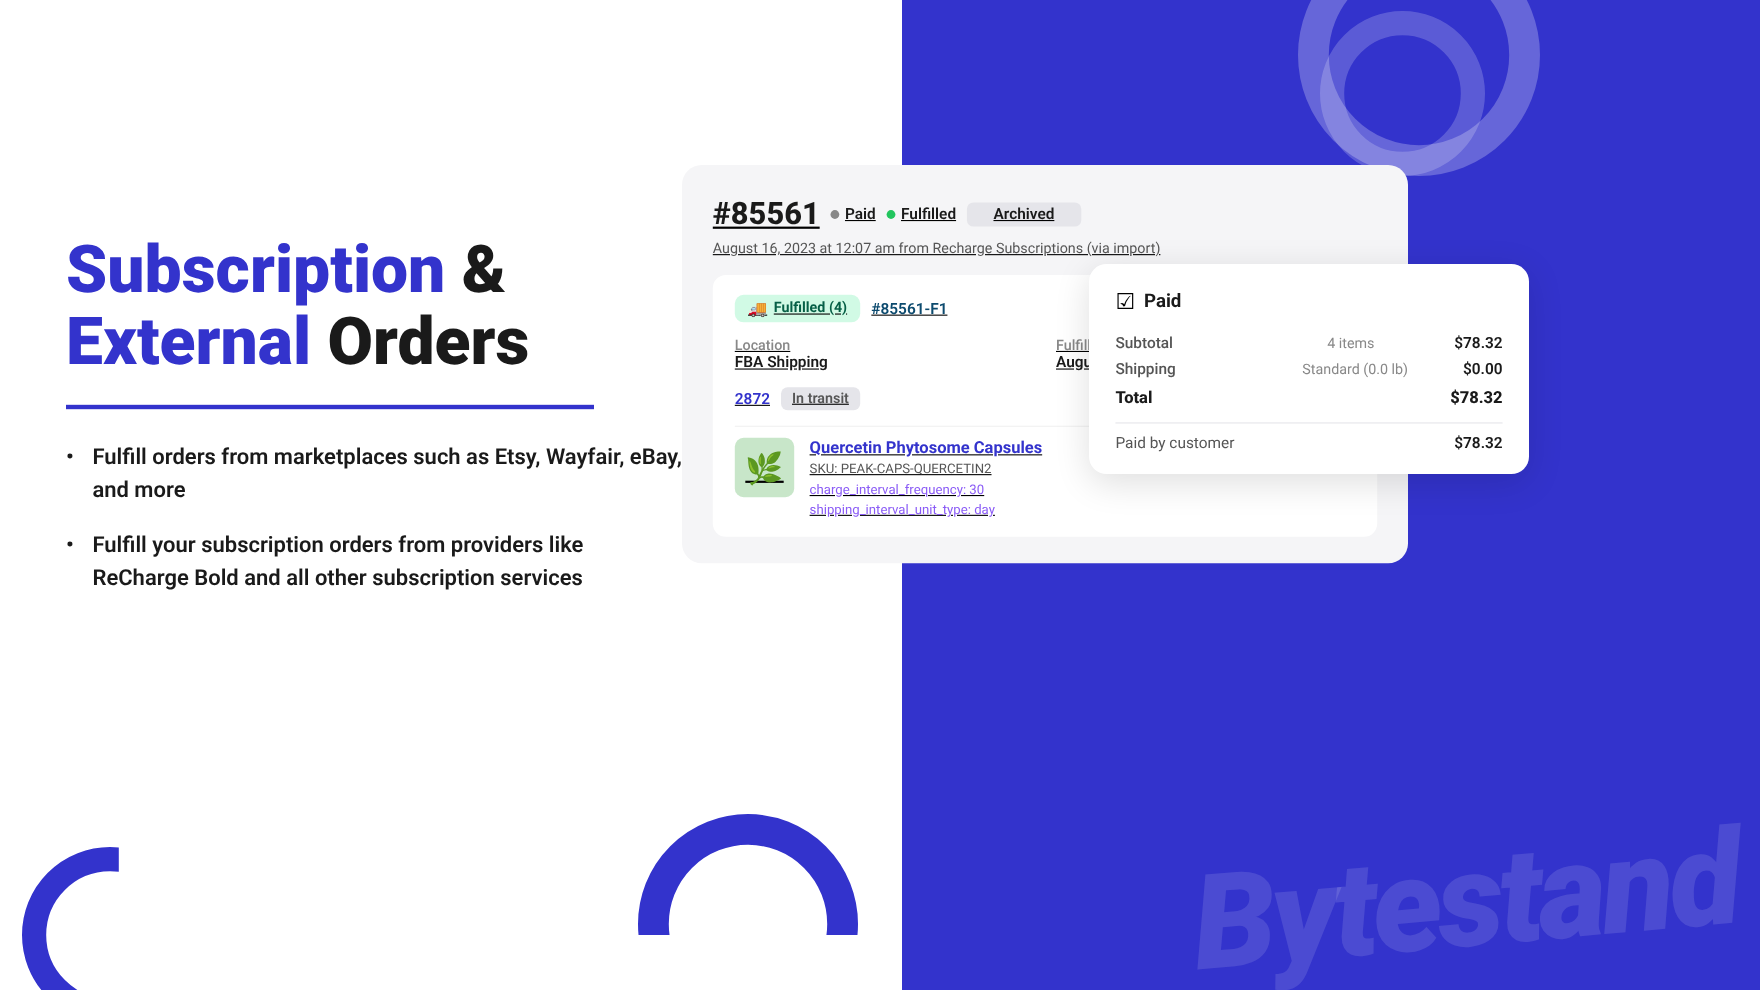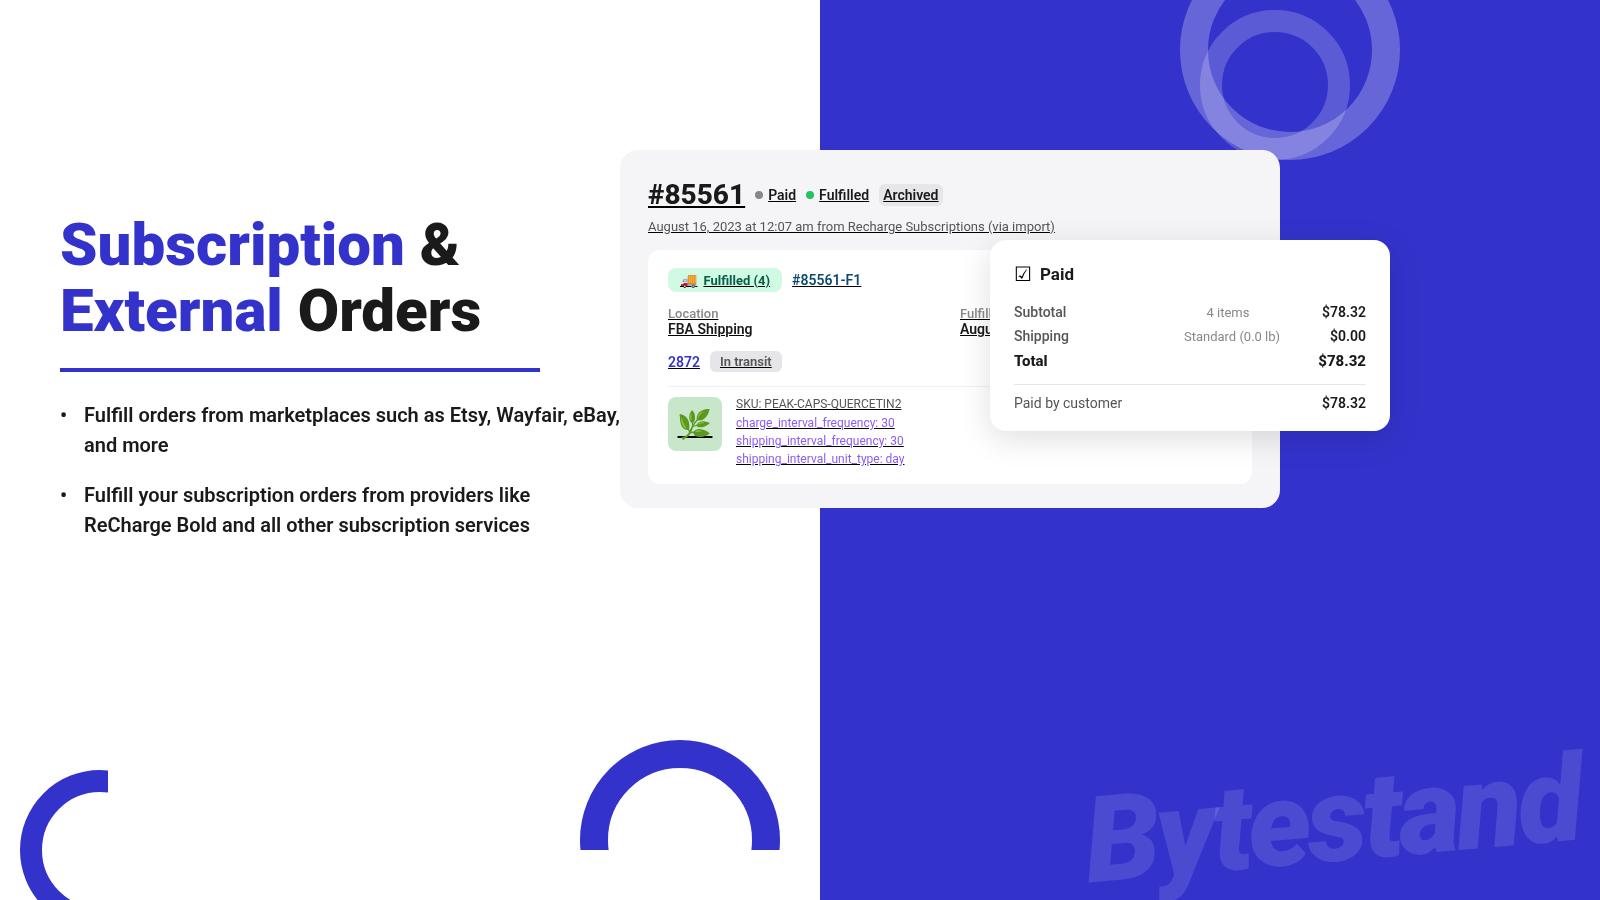--- a/index.html
+++ b/index.html
@@ -165,21 +165,21 @@
       width: 8px;
       height: 8px;
       border-radius: 50%;
       display: inline-block;
     }
     .dot-gray { background: #888; }
     .dot-green { background: #22c55e; }
     .badge-archived {
       background: #e5e5ea;
       border-radius: 6px;
-      padding: 3px 4px;
+      padding: 3px 24px;
       font-size: 14px;
       font-weight: 600;
       color: #1a1a1a;
     }
     .order-meta {
       font-size: 13px;
       color: #555;
       margin-bottom: 16px;
     }
 
@@ -451,23 +451,23 @@
       <div class="tracking-row">
         <a class="tracking-link" href="#">2872</a>
         <span class="tracking-status">In transit</span>
       </div>
 
       <div class="product-row">
         <div class="product-img">
           <span>🌿</span>
         </div>
         <div class="product-info">
+          <div class="product-name">Quercetin Phytosome Capsules</div>
           <div class="product-sku">SKU: PEAK-CAPS-QUERCETIN2</div>
           <div class="product-meta">charge_interval_frequency: 30</div>
-          <div class="product-meta">shipping_interval_frequency: 30</div>
           <div class="product-meta">shipping_interval_unit_type: day</div>
         </div>
         <div class="product-price-row">
           <span class="product-price">$19.58</span>
           <span class="product-price">×</span>
           <span class="product-price">4</span>
           <span class="product-price">$78.32</span>
         </div>
       </div>
     </div>

